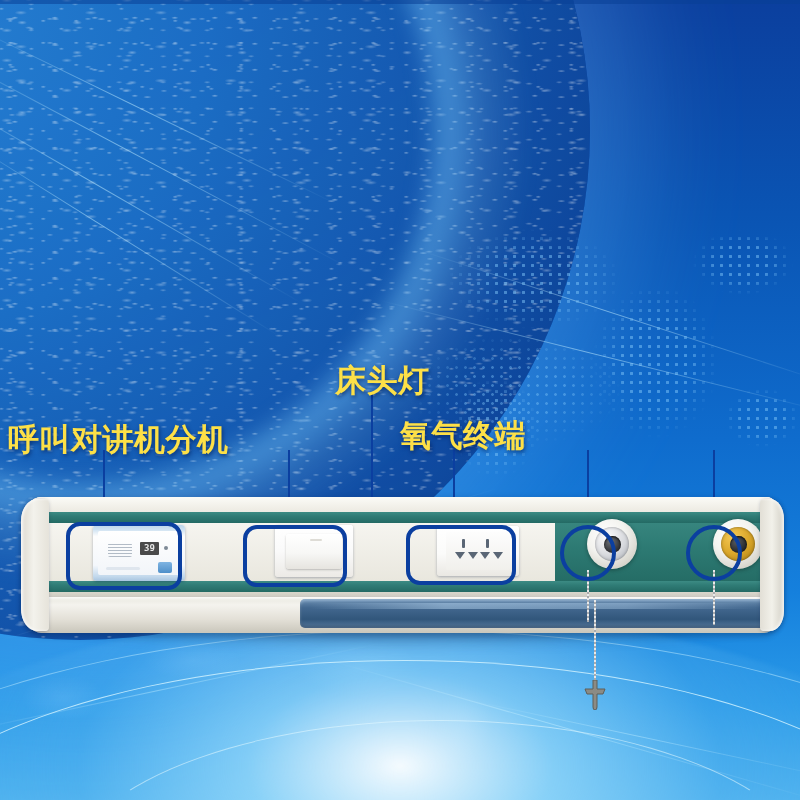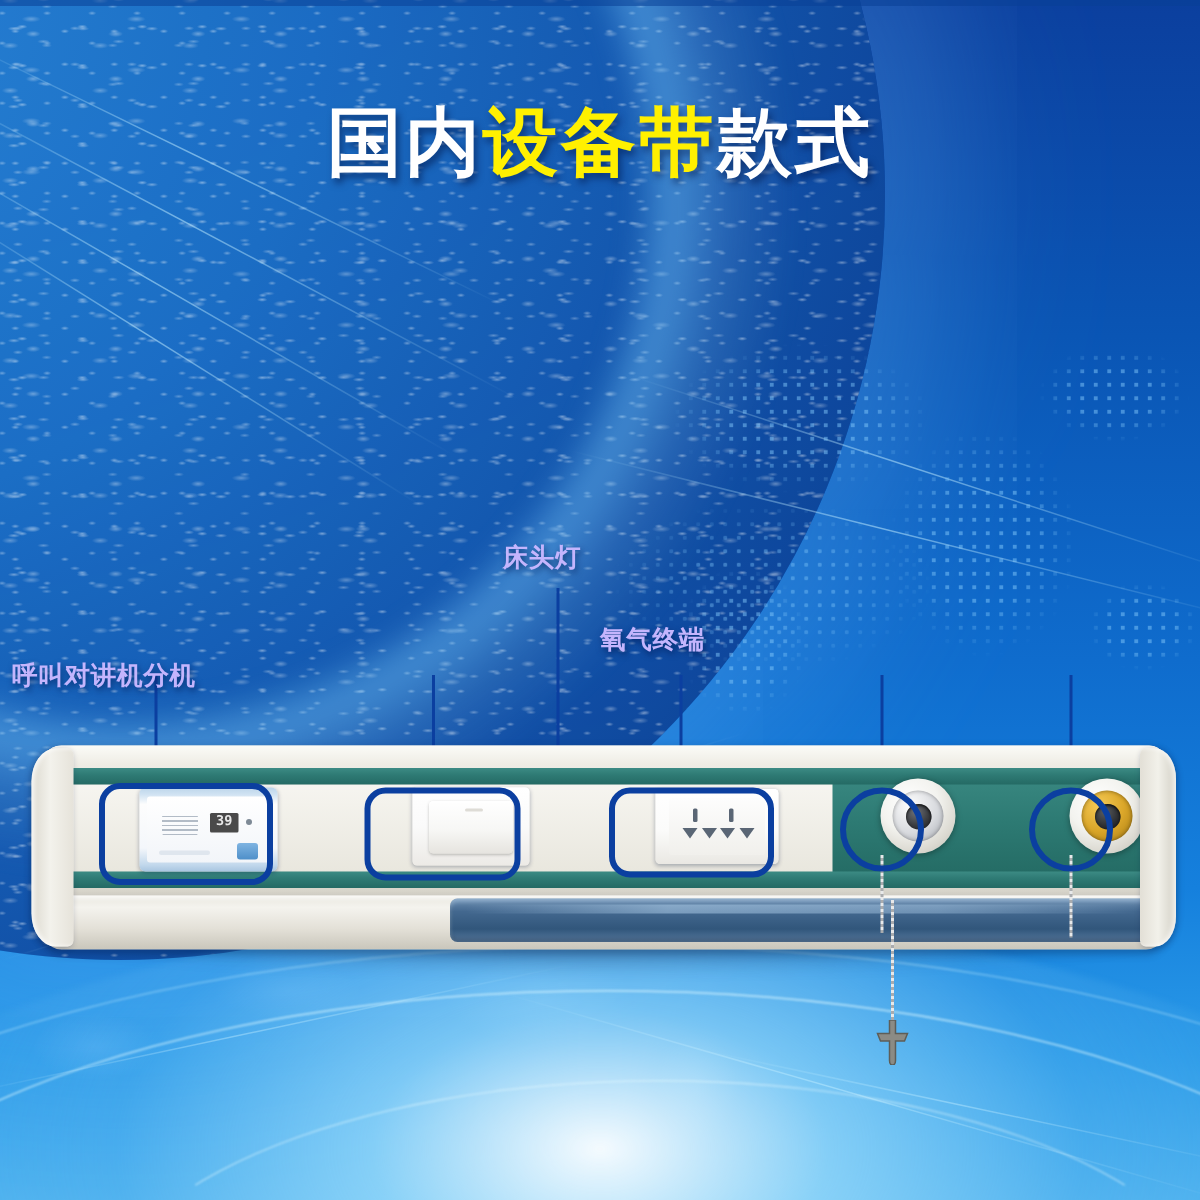--- a/index.html
+++ b/index.html
@@ -133,23 +133,23 @@
     margin-top:22px;
   }
   .w-white { color:#ffffff; text-shadow:2px 3px 5px rgba(0,20,70,.55); }
   .w-yellow { color:#fff000; text-shadow:2px 3px 5px rgba(0,20,70,.5); }
   .hl-sub { font-size:46px; font-weight:bold; letter-spacing:3px; }
   .hl-big { font-size:76px; font-weight:bold; line-height:.95; }
 
   
   .labels { position:absolute; left:0; top:0; width:800px; height:800px; z-index:7; }
   .lbl {
-    position:absolute; font-weight:bold; color:#c4b5fd; white-space:nowrap;
+    position:absolute; font-weight:bold; color:#fde047; white-space:nowrap;
     text-shadow:1px 2px 4px rgba(0,25,80,.65);
-    font-size:17px; letter-spacing:.5px;
+    font-size:31px; letter-spacing:.5px;
   }
   .leader {
     position:absolute; width:2px; background:#0b3fa0; z-index:5;
   }
 
   
   .panel-shadow {
     position:absolute; left:20px; top:628px; width:760px; height:22px;
     background:radial-gradient(ellipse at 50% 0%, rgba(0,20,60,.35), rgba(0,0,0,0) 70%);
     filter:blur(4px); z-index:7;
@@ -326,27 +326,24 @@
   <div class="dotmap2"></div>
 
   <div class="faintmap-bottom"></div>
   <div class="horizon"></div>
   <div class="arc a1"></div>
   <div class="arc a2"></div>
   <div class="arc a3"></div>
   <div class="topbar"></div>
 
   <div class="headline-wrap">
-    <div class="hl-line1">
-      <span class="w-white">国内</span><span class="w-yellow">设备带</span><span class="w-white">款式</span>
-    </div>
   </div>
 
   <div class="labels">
-    <div class="lbl" style="left:8px;   top:439px;">呼叫对讲机分机</div>
+    <div class="lbl" style="left:8px;   top:419px;">呼叫对讲机分机</div>
     <div class="lbl" style="left:335px; top:360px;">床头灯</div>
     <div class="lbl" style="left:400px; top:415px;">氧气终端</div>
   </div>
 
   <div class="leader" style="left:103px; top:450px; height:72px;"></div>
   <div class="leader" style="left:288px; top:450px; height:75px;"></div>
   <div class="leader" style="left:371px; top:392px; height:230px;"></div>
   <div class="leader" style="left:453px; top:450px; height:75px;"></div>
   <div class="leader" style="left:587px; top:450px; height:78px;"></div>
   <div class="leader" style="left:713px; top:450px; height:78px;"></div>

